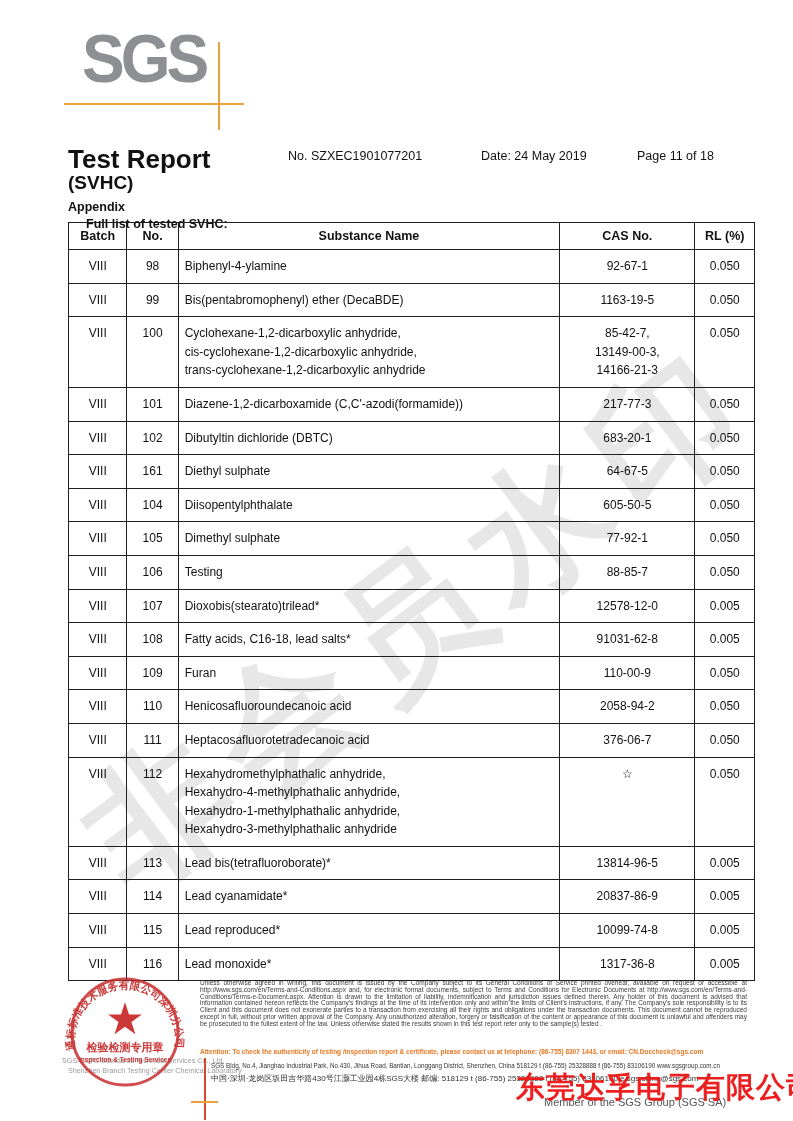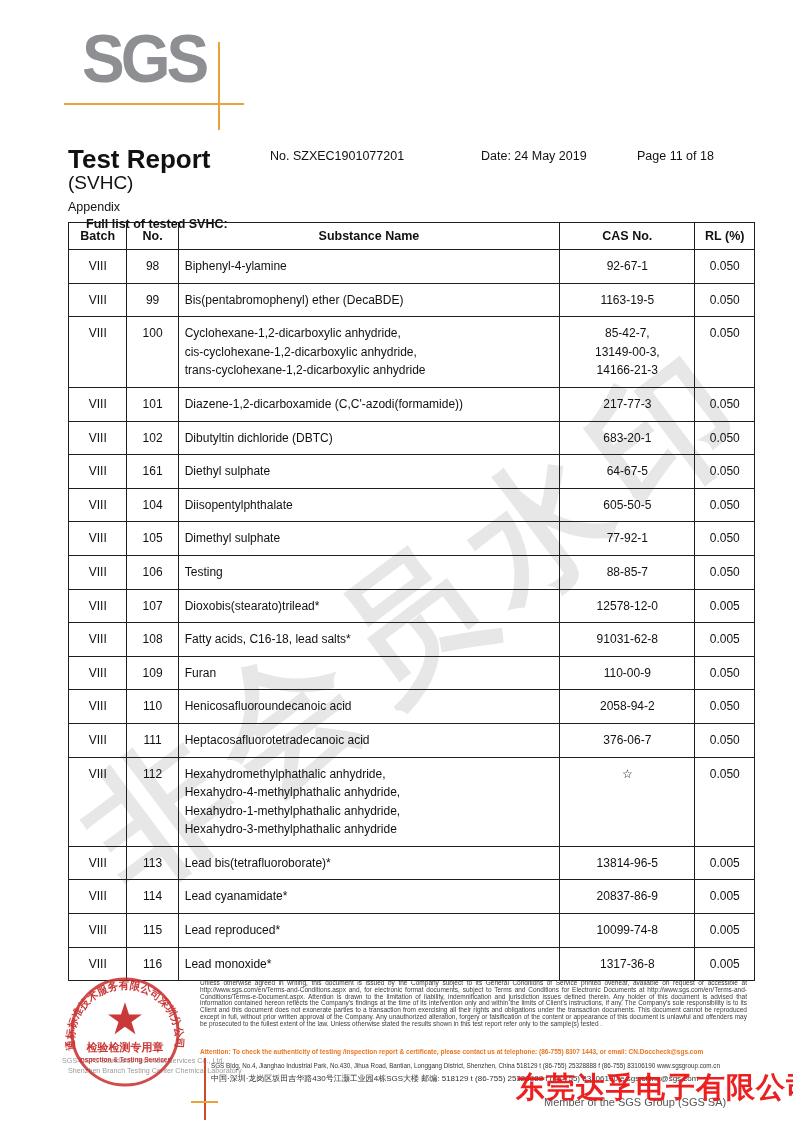--- a/index.html
+++ b/index.html
@@ -10,26 +10,26 @@
   }
   
   .logo-text{
     position:absolute;left:82px;top:26px;font-size:64px;font-weight:bold;
     color:#8d8f92;letter-spacing:-4px;transform:scaleY(1.08);line-height:1;
   }
   .logo-hline{position:absolute;left:64px;top:103px;width:180px;height:2px;background:#e9a23c;}
   .logo-vline{position:absolute;left:218px;top:42px;width:2px;height:88px;background:#e9a23c;}
   
   .title{position:absolute;left:68px;top:144px;font-size:26px;font-weight:bold;}
-  .title2{position:absolute;left:68px;top:172px;font-size:19px;font-weight:normal;}
+  .title2{position:absolute;left:68px;top:172px;font-size:19px;font-weight:bold;}
   .hmeta{position:absolute;top:149px;font-size:12.5px;}
-  .report-no{left:270px;}
+  .report-no{left:288px;}
   .report-date{left:481px;}
   .report-page{left:637px;}
-  .appendix{position:absolute;left:68px;top:200px;font-size:12.5px;font-weight:normal;}
+  .appendix{position:absolute;left:68px;top:200px;font-size:12.5px;font-weight:bold;}
   .list-heading{position:absolute;left:68px;top:217px;font-size:12.5px;font-weight:bold;margin-left:18px;}
   
   .watermark{
     position:absolute;left:30px;top:540px;width:740px;text-align:center;
     font-size:140px;font-weight:bold;letter-spacing:18px;color:rgba(60,60,60,0.12);
     transform:rotate(-37deg);transform-origin:center;z-index:1;pointer-events:none;
     white-space:nowrap;
   }
   
   table.svhc{

